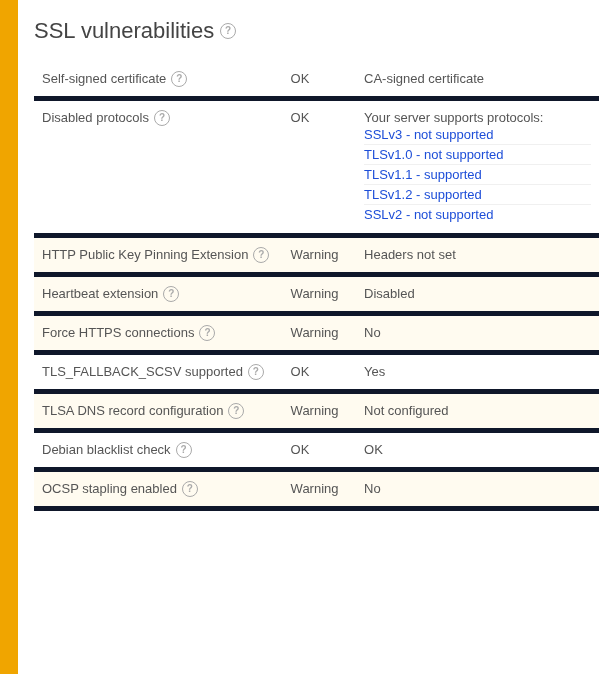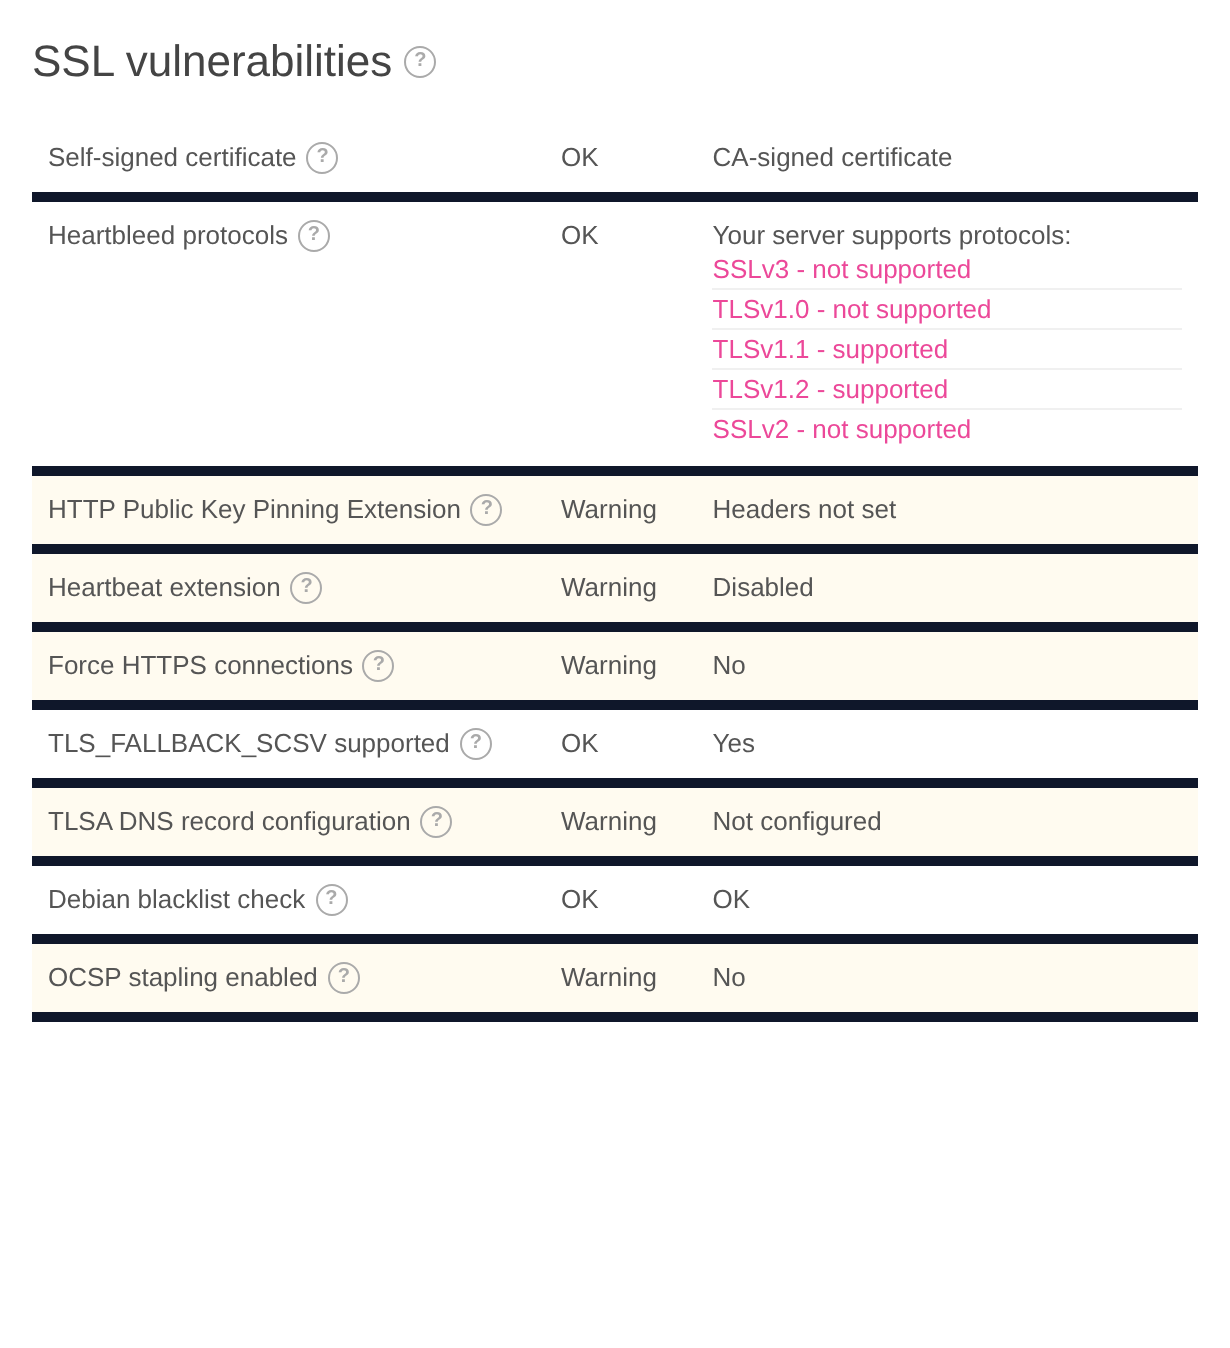--- a/index.html
+++ b/index.html
@@ -6,21 +6,20 @@
     body {
       font-family: Arial, sans-serif;
       font-size: 13px;
       color: #333;
       background: #fff;
       width: 615px;
       min-height: 674px;
     }
     .page-wrapper {
       display: flex;
-      flex-direction: column;
       min-height: 674px;
     }
     .left-bar {
       width: 18px;
       background: #f0a500;
       flex-shrink: 0;
     }
     .content {
       flex: 1;
       padding: 18px 16px 18px 16px;
@@ -87,21 +86,21 @@
     }
     .cell-label {
       display: flex;
       align-items: flex-start;
       gap: 5px;
     }
     .sub-item {
       display: block;
       padding: 2px 0;
       border-bottom: 1px solid #f0f0f0;
-      color: #ec4899;
+      color: #1d4ed8;
     }
     .sub-item:last-child {
       border-bottom: none;
     }
   </style>
 </head>
 <body>
 
 <div class="page-wrapper">
   <div class="left-bar"></div>
@@ -119,21 +118,21 @@
                 <span>Self-signed certificate</span>
                 <span class="info-icon">?</span>
               </div>
             </td>
             <td class="status-ok">OK</td>
             <td>CA-signed certificate</td>
           </tr>
           <tr class="row-normal">
             <td>
               <div class="cell-label">
-                <span>Heartbleed protocols</span>
+                <span>Disabled protocols</span>
                 <span class="info-icon">?</span>
               </div>
             </td>
             <td class="status-ok">OK</td>
             <td><span>Your server supports protocols:</span><span class="sub-item">SSLv3 - not supported</span><span class="sub-item">TLSv1.0 - not supported</span><span class="sub-item">TLSv1.1 - supported</span><span class="sub-item">TLSv1.2 - supported</span><span class="sub-item">SSLv2 - not supported</span></td>
           </tr>
           <tr class="row-warning">
             <td>
               <div class="cell-label">
                 <span>HTTP Public Key Pinning Extension</span>

